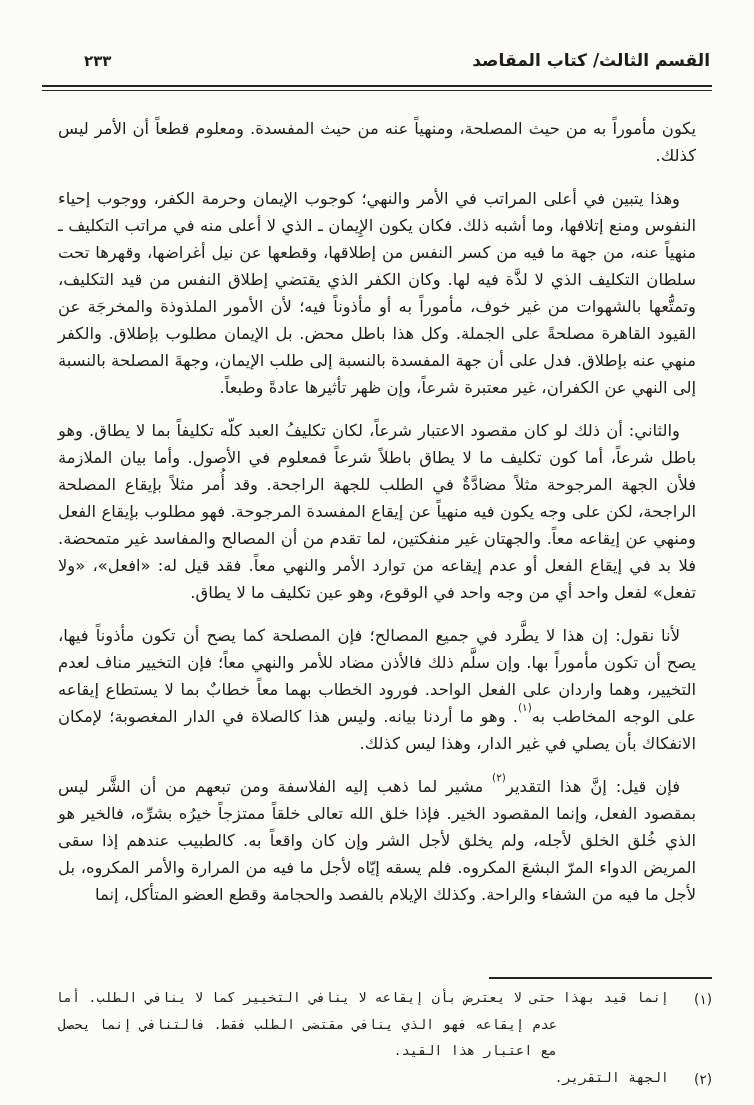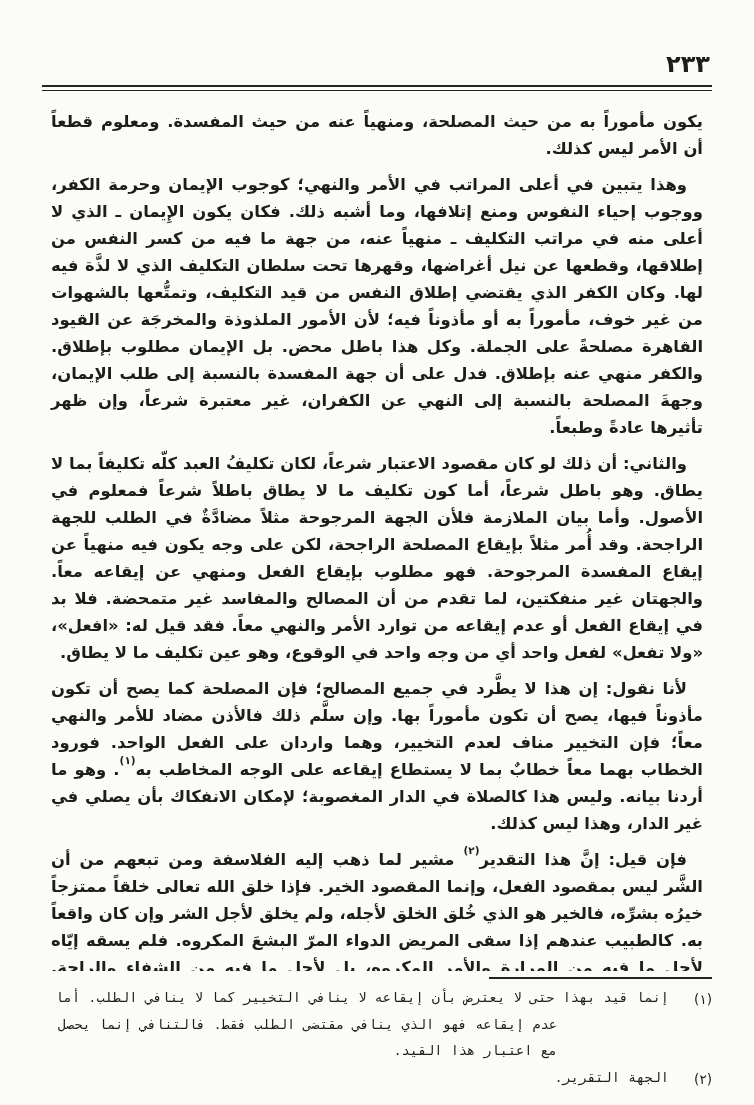--- a/index.html
+++ b/index.html
@@ -27,21 +27,21 @@
     right: 44px;
     left: 84px;
     display: flex;
     justify-content: space-between;
     align-items: baseline;
     font-weight: bold;
     font-size: 17px;
   }
   .header-title { letter-spacing: 0; }
   .page-number {
-    font-size: 24px;
+    font-size: 15px;
     direction: rtl;
   }
   .header-rule {
     position: absolute;
     top: 85px;
     right: 42px;
     left: 42px;
     height: 3px;
     border-top: 2.5px solid #24231f;
     border-bottom: 1.2px solid #24231f;
@@ -52,23 +52,22 @@
     top: 99px;
     right: 42px;
     width: 670px;
     height: 872px;
     overflow: hidden;
     font-size: 16.4px;
     line-height: 27px;
     text-align: justify;
   }
   .para {
-    margin: 9px;
+    margin: 16px;
     padding: 0;
-    font-weight: bold;
   }
   .para + .para { margin-top: 4px; }
   .para.indent { text-indent: 16px; }
   sup.fnref {
     font-size: 10.5px;
     line-height: 0;
     position: relative;
     top: -5px;
   }
   
@@ -103,20 +102,21 @@
     text-indent: -112px;
     font-family: Liberation Mono, monospace;
   }
 </style>
 </head>
 <body>
 
 <div class="page">
 
   <header class="page-header">
+    <div class="header-title">القسم الثالث/ كتاب المقاصد</div>
     <div class="page-number">٢٣٣</div>
   </header>
 
   <div class="header-rule"></div>
 
   <main class="body-text">
 
     <p class="para"><span>يكون مأموراً به من حيث المصلحة، ومنهياً عنه من حيث المفسدة. ومعلوم قطعاً أن الأمر ليس كذلك.</span></p>
 
     <p class="para indent"><span>وهذا يتبين في أعلى المراتب في الأمر والنهي؛ كوجوب الإيمان وحرمة الكفر، ووجوب إحياء النفوس ومنع إتلافها، وما أشبه ذلك. فكان يكون الإِيمان ـ الذي لا أعلى منه في مراتب التكليف ـ منهياً عنه، من جهة ما فيه من كسر النفس من إطلاقها، وقطعها عن نيل أغراضها، وقهرها تحت سلطان التكليف الذي لا لذَّة فيه لها. وكان الكفر الذي يقتضي إطلاق النفس من قيد التكليف، وتمتُّعها بالشهوات من غير خوف، مأموراً به أو مأذوناً فيه؛ لأن الأمور الملذوذة والمخرجَة عن القيود القاهرة مصلحةً على الجملة. وكل هذا باطل محض. بل الإيمان مطلوب بإطلاق. والكفر منهي عنه بإطلاق. فدل على أن جهة المفسدة بالنسبة إلى طلب الإيمان، وجهةَ المصلحة بالنسبة إلى النهي عن الكفران، غير معتبرة شرعاً، وإن ظهر تأثيرها عادةً وطبعاً.</span></p>

